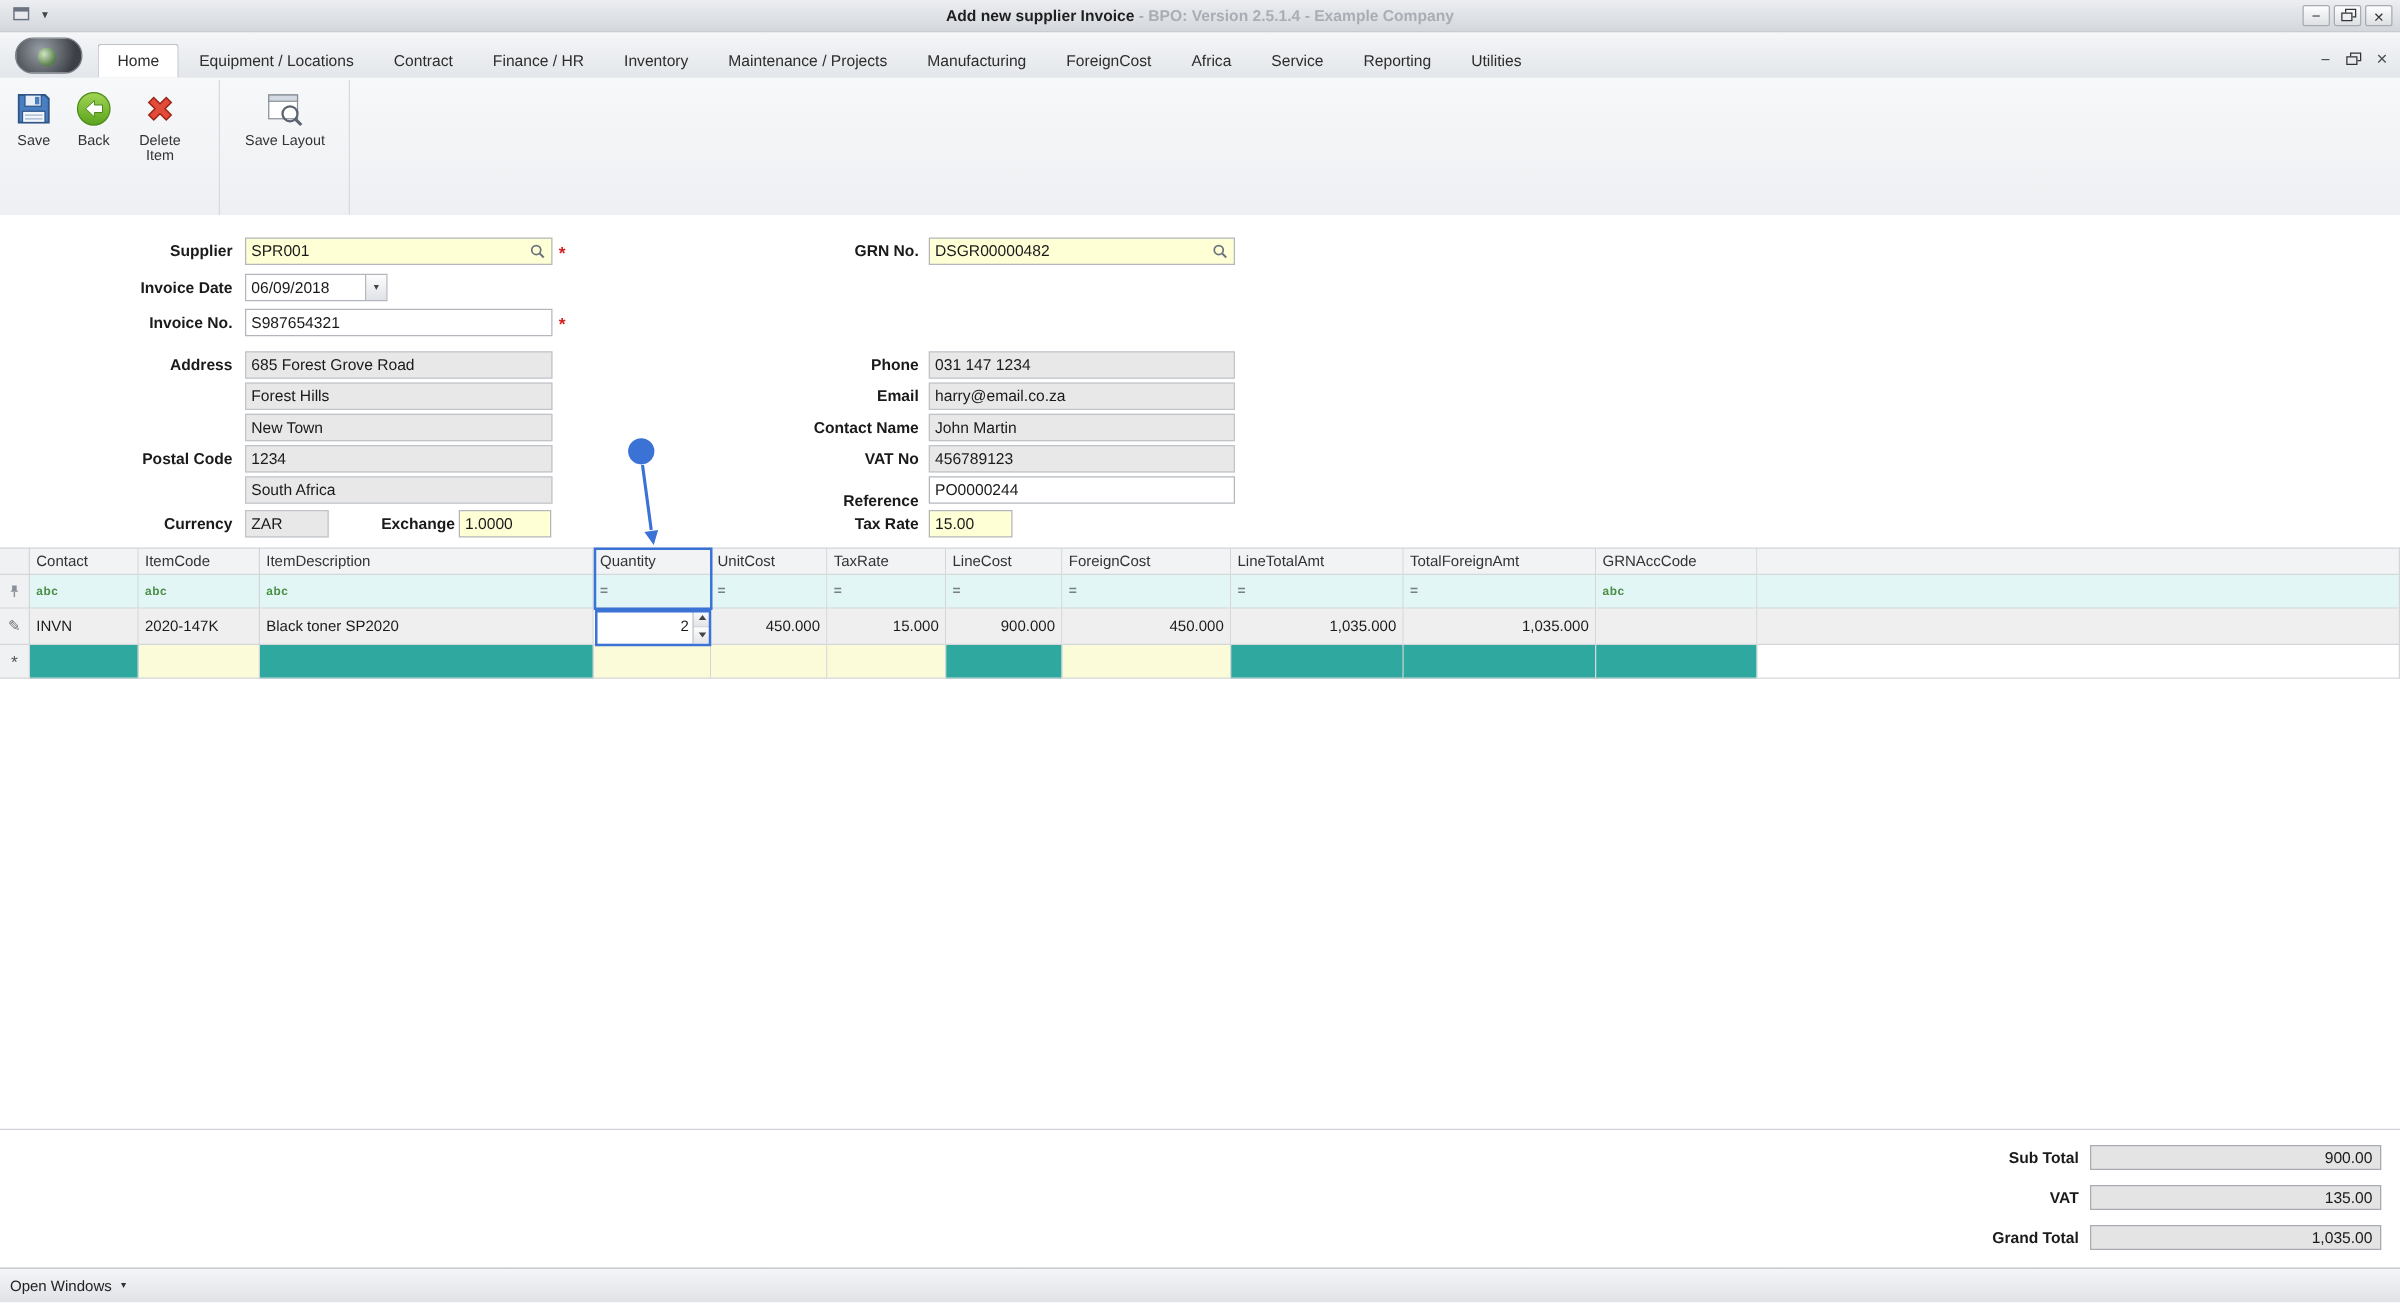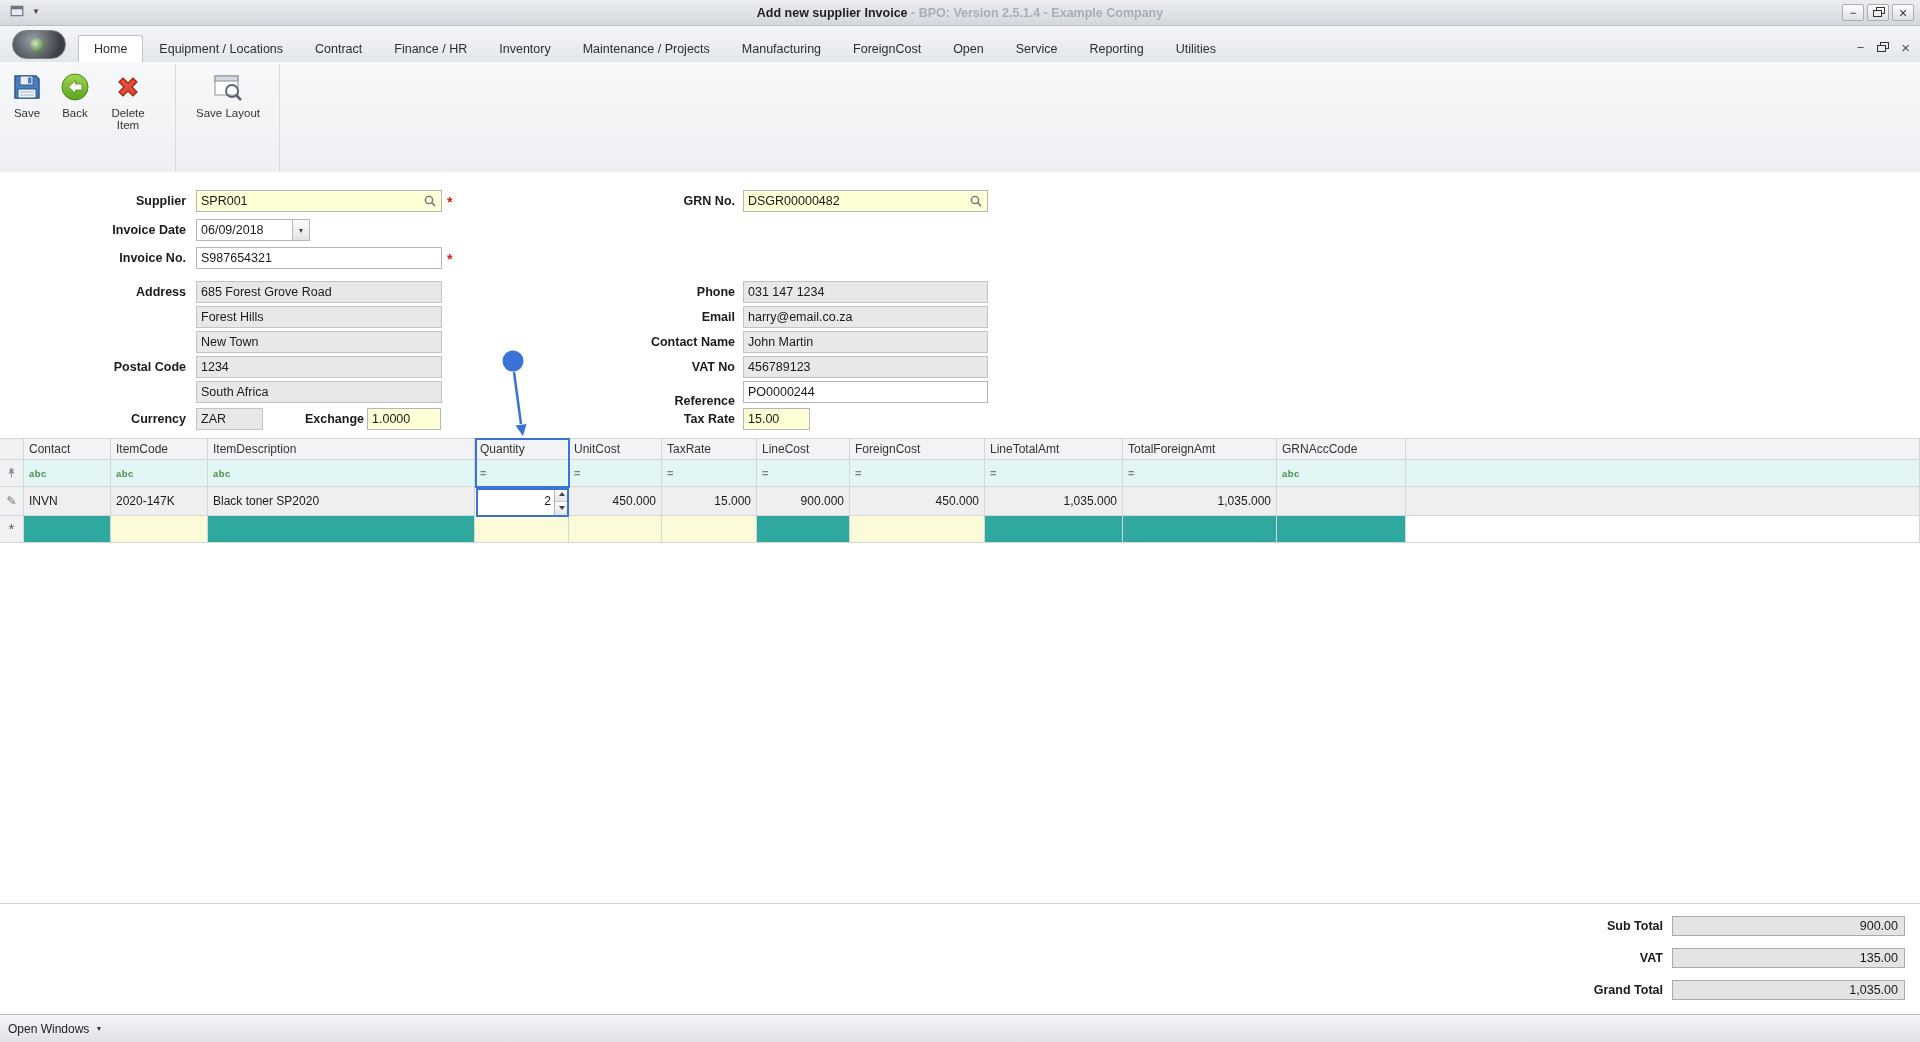--- a/index.html
+++ b/index.html
@@ -144,21 +144,21 @@
   <div class="applogo"></div>
   <div class="tabs">
     <div class="tab selected">Home</div>
     <div class="tab">Equipment / Locations</div>
     <div class="tab">Contract</div>
     <div class="tab">Finance / HR</div>
     <div class="tab">Inventory</div>
     <div class="tab">Maintenance / Projects</div>
     <div class="tab">Manufacturing</div>
     <div class="tab">ForeignCost</div>
-    <div class="tab">Open</div>
+    <div class="tab">Africa</div>
     <div class="tab">Service</div>
     <div class="tab">Reporting</div>
     <div class="tab">Utilities</div>
   </div>
   <div class="mdi">
     <span class="winglyph">−</span>
     <span class="ico-restore"></span>
     <span class="winglyph" style="font-size:15px;">×</span>
   </div>
 </div>

